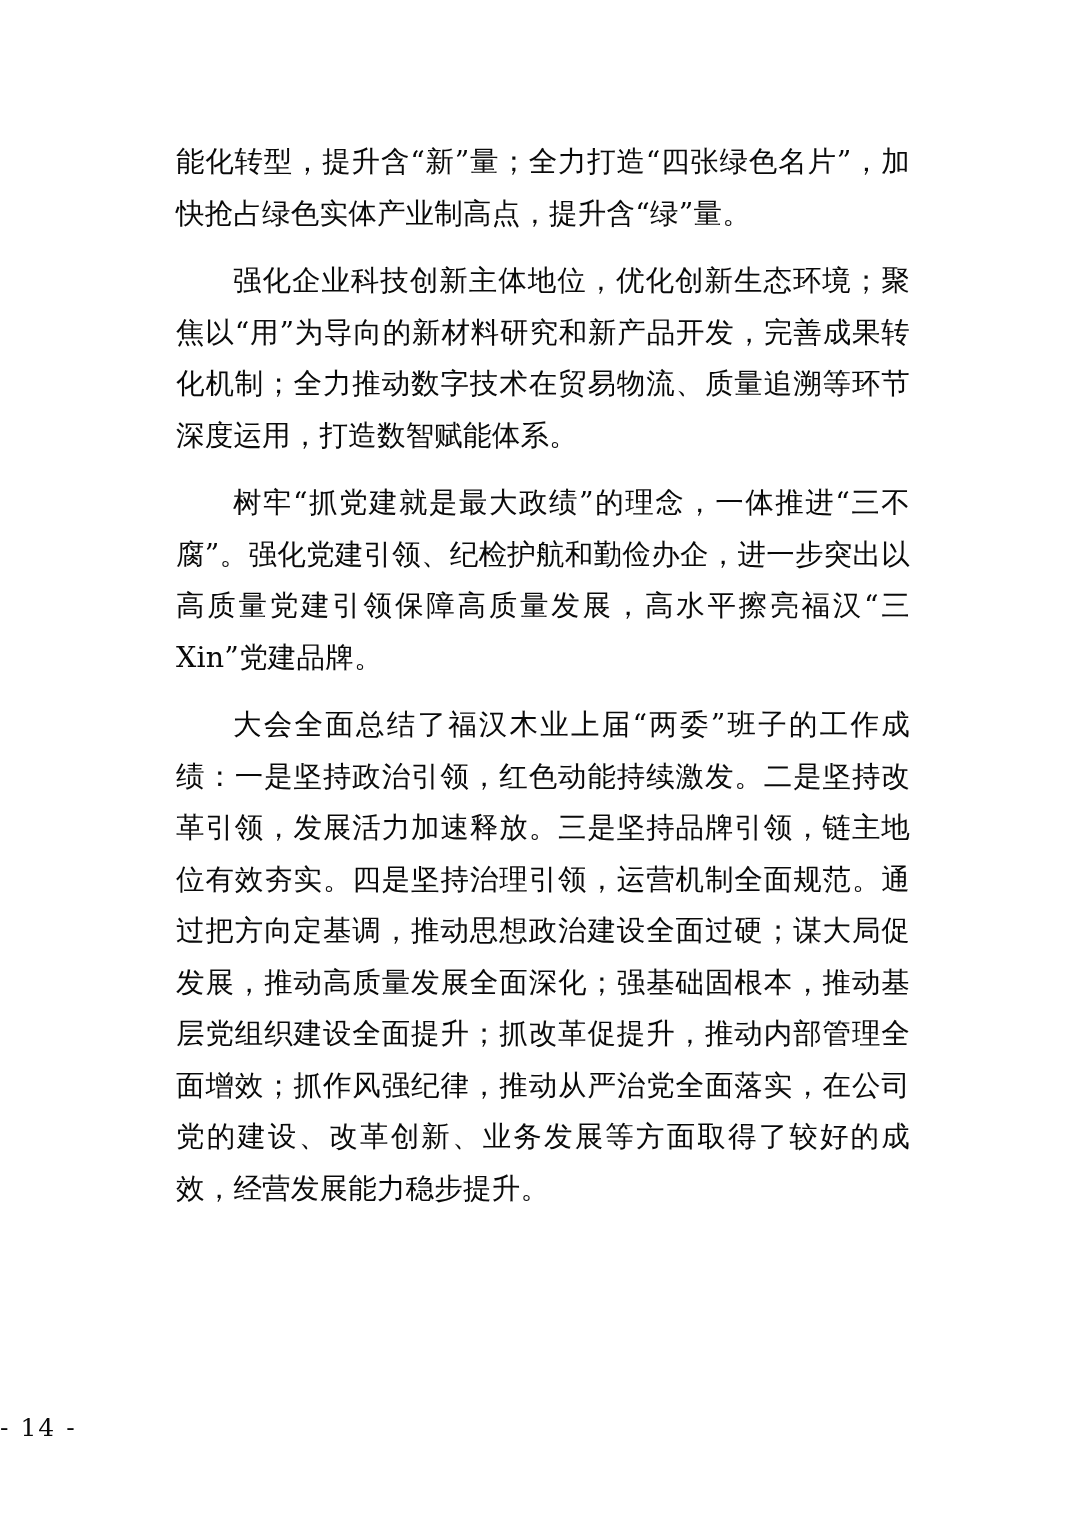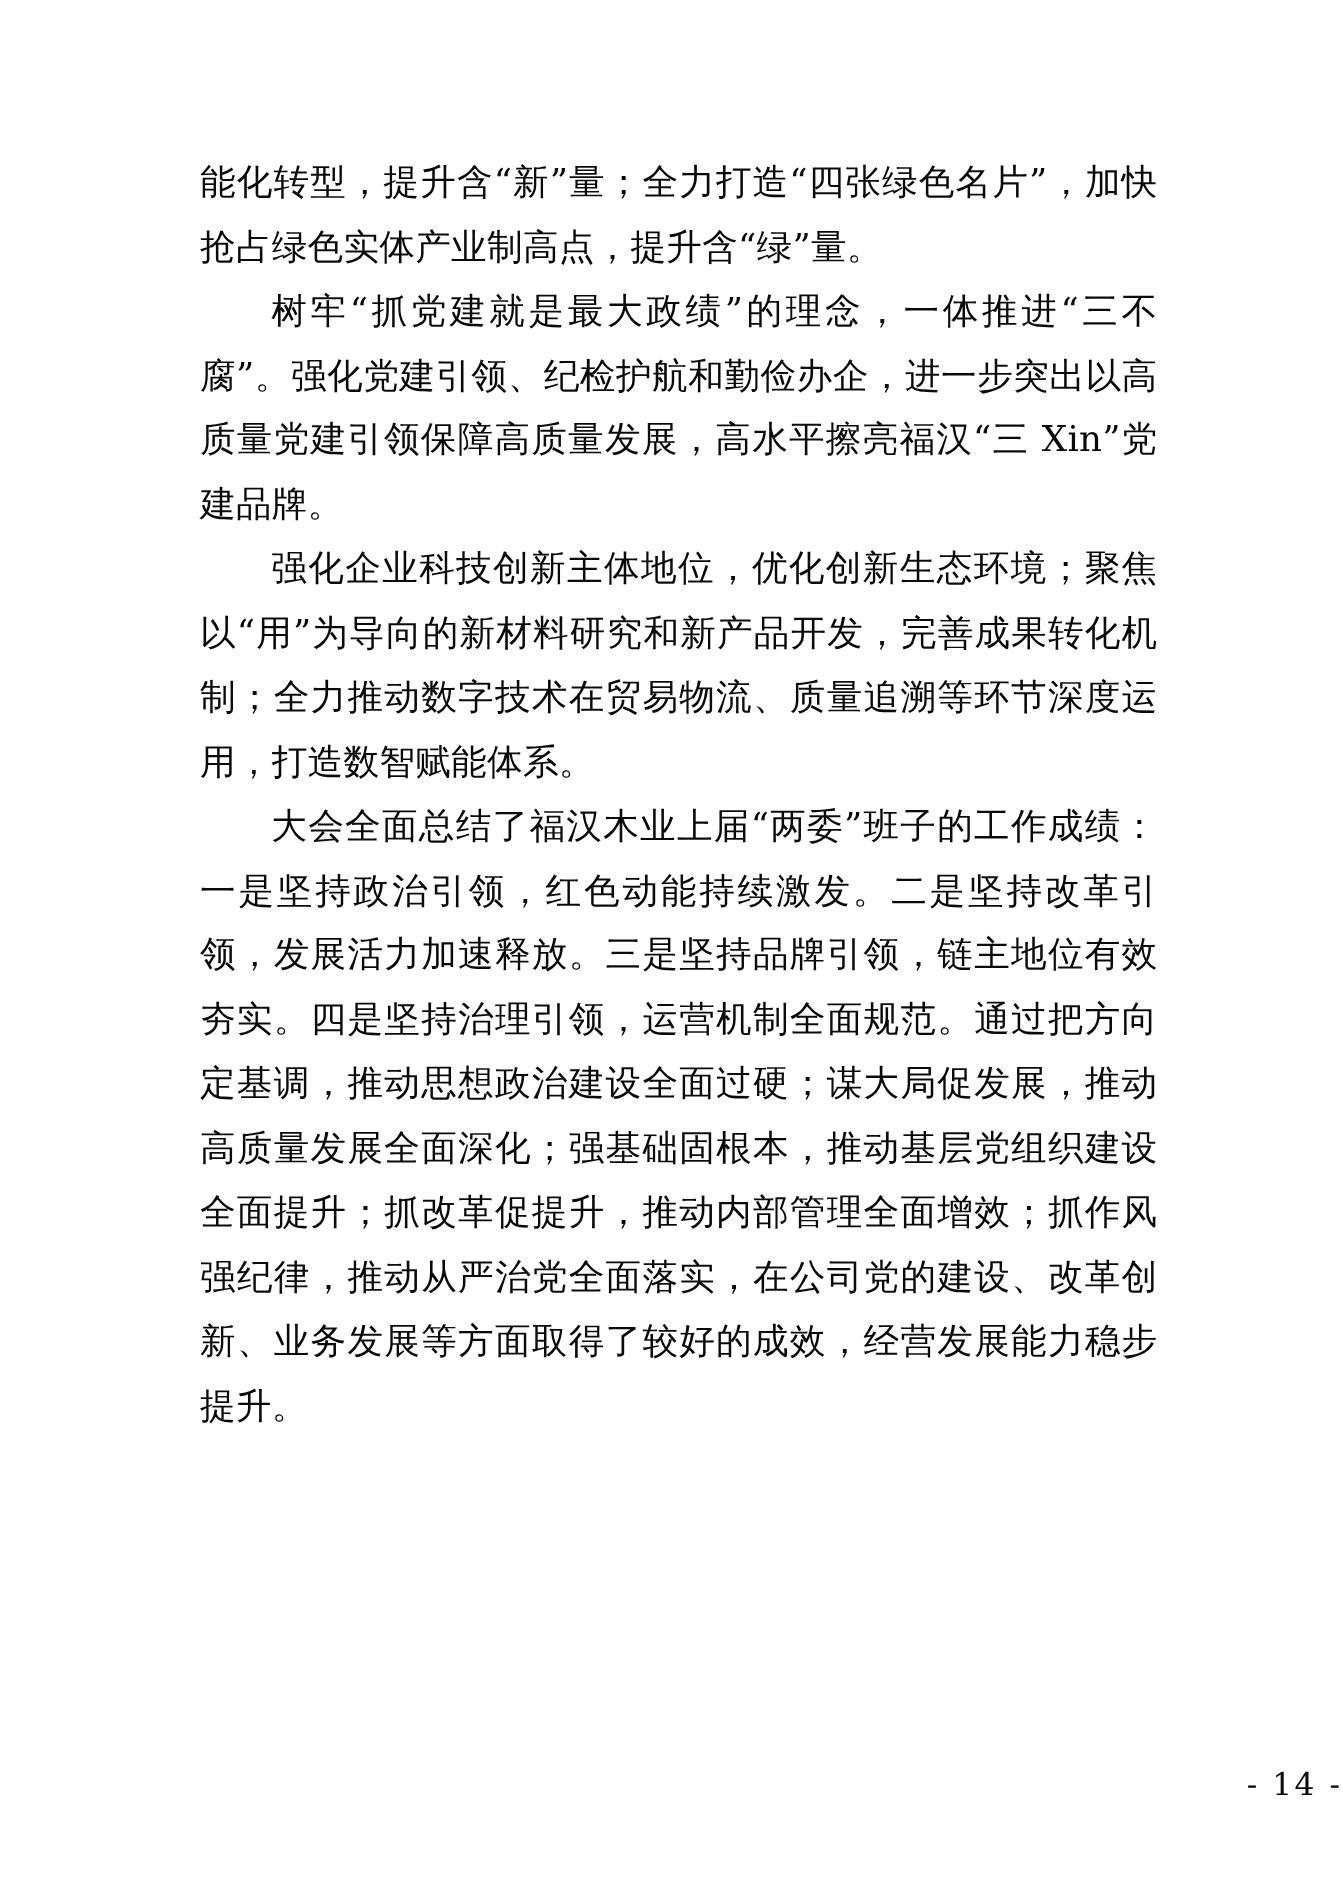--- a/index.html
+++ b/index.html
@@ -25,42 +25,42 @@
     padding: 120px 148px 0 160px;
   }
   .body-text {
     font-size: 28.5px;
     line-height: 51.5px;
     text-align: justify;
     text-justify: inter-ideograph;
     letter-spacing: 0.2px;
   }
   .body-text p {
-    margin: 0;
+    margin: 16px;
     text-indent: 2em;
     white-space: normal;
   }
   .body-text p.no-indent {
     text-indent: 0;
   }
   .footer {
     position: absolute;
     left: 0;
     right: 0;
     bottom: 78px;
-    text-align: right;
+    text-align: left;
     font-size: 25px;
     letter-spacing: 2px;
     font-family: "DejaVu Serif", "Liberation Serif", serif;
   }
 </style>
 </head>
 <body>
 
 <div class="page">
   <div class="body-text">
     <p class="no-indent">能化转型，提升含“新”量；全力打造“四张绿色名片”，加快抢占绿色实体产业制高点，提升含“绿”量。</p>
+    <p>强化企业科技创新主体地位，优化创新生态环境；聚焦以“用”为导向的新材料研究和新产品开发，完善成果转化机制；全力推动数字技术在贸易物流、质量追溯等环节深度运用，打造数智赋能体系。</p>
     <p>树牢“抓党建就是最大政绩”的理念，一体推进“三不腐”。强化党建引领、纪检护航和勤俭办企，进一步突出以高质量党建引领保障高质量发展，高水平擦亮福汉“三 Xin”党建品牌。</p>
-    <p>强化企业科技创新主体地位，优化创新生态环境；聚焦以“用”为导向的新材料研究和新产品开发，完善成果转化机制；全力推动数字技术在贸易物流、质量追溯等环节深度运用，打造数智赋能体系。</p>
     <p>大会全面总结了福汉木业上届“两委”班子的工作成绩：一是坚持政治引领，红色动能持续激发。二是坚持改革引领，发展活力加速释放。三是坚持品牌引领，链主地位有效夯实。四是坚持治理引领，运营机制全面规范。通过把方向定基调，推动思想政治建设全面过硬；谋大局促发展，推动高质量发展全面深化；强基础固根本，推动基层党组织建设全面提升；抓改革促提升，推动内部管理全面增效；抓作风强纪律，推动从严治党全面落实，在公司党的建设、改革创新、业务发展等方面取得了较好的成效，经营发展能力稳步提升。</p>
   </div>
   <div class="footer">- 14 -</div>
 </div>
 
 </body></html>

